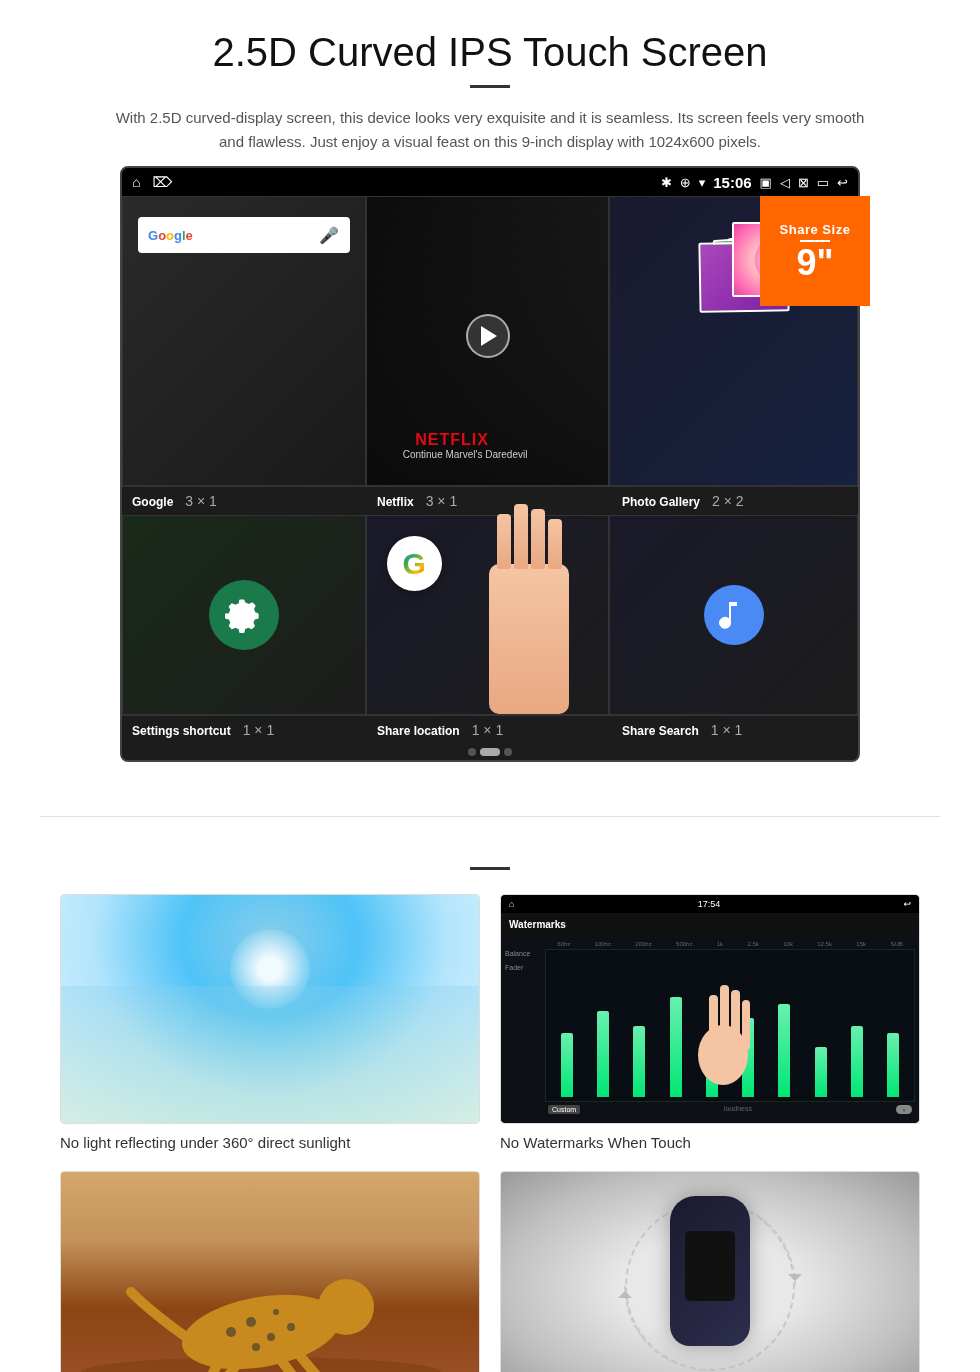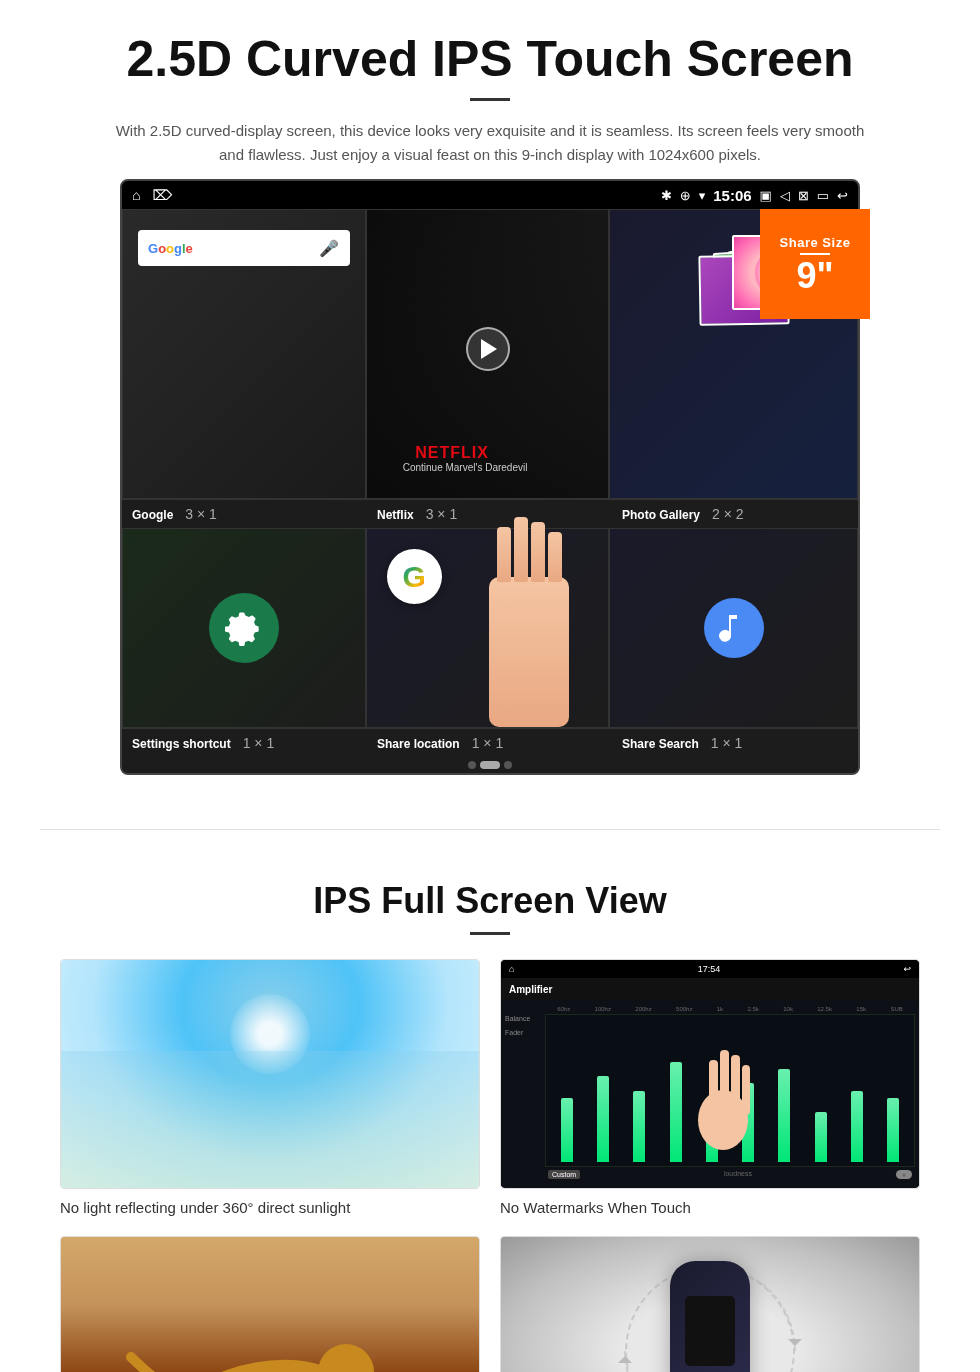--- a/index.html
+++ b/index.html
@@ -10,22 +10,22 @@
       min-height: 1372px;
       overflow-x: hidden;
     }
 
     
     .section1 {
       text-align: center;
       padding: 30px 60px 20px;
     }
     .section1 h1 {
-      font-size: 50px;
-      font-weight: 700;
+      font-size: 40px;
+      font-weight: 400;
       color: #111;
       margin-bottom: 10px;
     }
     .title-underline {
       width: 40px;
       height: 3px;
       background: #333;
       margin: 0 auto 18px;
     }
     .section1 p {
@@ -675,21 +675,20 @@
       <span class="badge-title">Share Size</span>
       <div class="badge-underline"></div>
       <span class="badge-size">9"</span>
     </div>
   </div>
 </div>
 
 <hr class="section-divider">
 
 <div class="section2">
-  <h2>IPS Full Screen View</h2>
   <div class="title-underline"></div>
 
   <div class="section2-grid">
 
     <div class="feature-item">
       <div class="feature-image">
         <div class="sunlight-bg">
           <div class="sun-glow"></div>
           <div style="position:absolute;bottom:0;left:0;right:0;height:60%;background:linear-gradient(to bottom,rgba(135,206,235,0.3),rgba(200,230,200,0.5));"></div>
         </div>
@@ -699,21 +698,21 @@
 
     <div class="feature-item">
       <div class="feature-image">
         <div class="eq-screen">
           <div class="eq-status">
             <span>⌂</span>
             <span>17:54</span>
             <span>↩</span>
           </div>
           <div class="eq-header">
-            <span class="eq-title">Amplifier</span>
+            <span class="eq-title">Watermarks</span>
           </div>
           <div style="display:flex;height:calc(100% - 42px);background:#0d1117;padding:4px;">
             <div style="width:40px;color:#888;font-size:7px;padding-top:8px;line-height:2;">
               <div>Balance</div>
               <div>Fader</div>
             </div>
             <div style="flex:1;display:flex;flex-direction:column;">
               <div style="display:flex;justify-content:space-around;font-size:6px;color:#666;padding:2px 0;">
                 <span>60hz</span>
                 <span>100hz</span>

